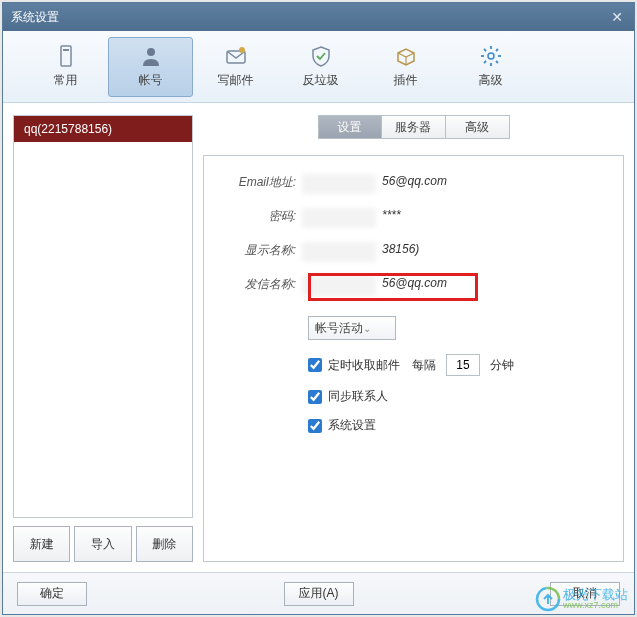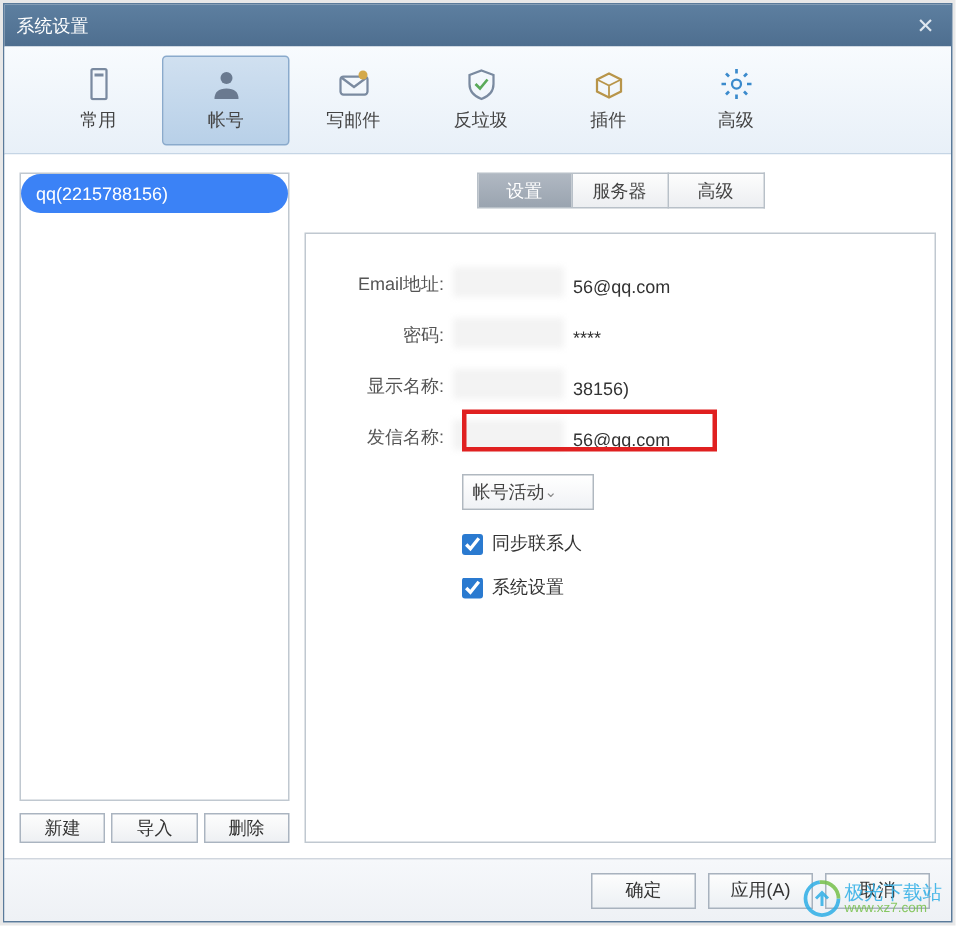--- a/index.html
+++ b/index.html
@@ -13,47 +13,47 @@
 .toolbar { height: 72px; background: linear-gradient(#f8fbfe, #e8f0f8); border-bottom: 1px solid #c5d5e5; display: flex; align-items: center; padding: 0 20px; gap: 0; text-align: center; }
 .toolbar-item { width: 85px; height: 60px; display: flex; flex-direction: column; align-items: center; justify-content: center; gap: 4px; color: #555; cursor: pointer; border: 1px solid transparent; }
 .toolbar-item.active { background: linear-gradient(#d0e0f0, #b8d0e8); border: 1px solid #8aaacc; border-radius: 3px; }
 .toolbar-icon { width: 24px; height: 24px; display: flex; align-items: center; justify-content: center; }
 .toolbar-label { font-size: 12px; color: #444; }
 
 .content { flex: 1; display: flex; padding: 12px 10px 10px 10px; gap: 10px; background: #fff; }
 
 .left-panel { width: 180px; display: flex; flex-direction: column; }
 .account-list { flex: 1; border: 1px solid #c0c8d0; background: #fff; }
-.account-item { background: #3b82f6; color: #fff; padding: 6px 10px; border-radius: 13px; }
+.account-item { background: #7f1d1d; color: #fff; padding: 6px 10px; }
 .left-buttons { display: flex; gap: 4px; margin-top: 8px; }
-.left-buttons button { flex: 1; height: 20px; border: 1px solid #aab4c0; background: linear-gradient(#fdfdfd, #eef0f3); cursor: pointer; color: #333; }
+.left-buttons button { flex: 1; height: 36px; border: 1px solid #aab4c0; background: linear-gradient(#fdfdfd, #eef0f3); cursor: pointer; color: #333; }
 
 .right-panel { flex: 1; display: flex; flex-direction: column; }
 .tabs { display: flex; justify-content: center; margin-bottom: 16px; }
 .tab { width: 64px; height: 24px; border: 1px solid #b8c0c8; background: linear-gradient(#fdfdfd, #eceef1); display: flex; align-items: center; justify-content: center; cursor: pointer; color: #444; }
 .tab:not(:first-child) { border-left: none; }
 .tab.active { background: linear-gradient(#b0b8c2, #9aa4b0); color: #fff; }
 
 .form-area { flex: 1; border: 1px solid #c0c8d0; background: #fff; padding: 18px 20px; }
-.form-row { display: flex; align-items: flex-end; margin-bottom: 10px; height: 24px; }
+.form-row { display: flex; align-items: flex-start; margin-bottom: 10px; height: 24px; font-style: italic; }
 .form-label { width: 78px; text-align: right; color: #555; padding-right: 6px; }
 .form-value { color: #333; padding-left: 4px; }
 .blur-box { display: inline-block; width: 74px; height: 20px; background: #f3f3f3; filter: blur(2px); margin-right: 2px; vertical-align: middle; }
 
 .sender-row { position: relative; }
 .red-box { position: absolute; left: 84px; top: -3px; width: 170px; height: 28px; border: 3px solid #e02020; pointer-events: none; }
 
 .dropdown { margin-left: 84px; margin-top: 16px; margin-bottom: 14px; width: 88px; height: 24px; border: 1px solid #b0b8c0; background: linear-gradient(#fff, #f0f2f5); display: flex; align-items: center; justify-content: flex-start; padding: 0 6px; cursor: pointer; color: #444; }
 .chev { color: #888; font-size: 10px; }
 
 .chk-row { display: flex; align-items: center; margin-left: 84px; margin-bottom: 12px; gap: 6px; color: #333; }
 .chk-row input[type=checkbox] { width: 14px; height: 14px; accent-color: #2a7ad0; }
 .interval-input { width: 34px; height: 22px; border: 1px solid #b8c0c8; text-align: center; margin: 0 4px; }
 
-.footer { height: 42px; border-top: 1px solid #d0d6de; background: linear-gradient(#f6f8fb, #eef1f5); display: flex; align-items: center; justify-content: flex-end; padding: 0 14px; gap: 8px; position: relative; }
+.footer { height: 42px; border-top: 1px solid #d0d6de; background: linear-gradient(#f6f8fb, #eef1f5); display: flex; align-items: center; justify-content: space-between; padding: 0 14px; gap: 8px; position: relative; }
 .footer button { width: 70px; height: 24px; border: 1px solid #a8b2be; background: linear-gradient(#fdfdfd, #ecf0f4); cursor: pointer; color: #333; }
 
 .watermark { position: absolute; right: 6px; bottom: 2px; display: flex; align-items: center; gap: 2px; opacity: 0.85; pointer-events: none; }
 .wm-circle { width: 26px; height: 26px; }
 .wm-text { display: flex; flex-direction: column; line-height: 1; }
 .wm-cn { font-size: 13px; color: #2eaee6; font-weight: normal; }
 .wm-url { font-size: 9px; color: #76c04a; }
 </style>
 </head>
 <body>
@@ -171,20 +171,27 @@
           <span class="blur-box"></span>
           <span class="form-value">56@qq.com</span>
           <div class="red-box"></div>
         </div>
 
         <div class="dropdown">
           <span>帐号活动</span>
           <span class="chev">⌄</span>
         </div>
 
+        <div class="chk-row">
+          <input type="checkbox" checked="" style="">
+          <span>定时收取邮件</span>
+          <span style="margin-left:6px;">每隔</span>
+          <input class="interval-input" value="15" style="">
+          <span>分钟</span>
+        </div>
         <div class="chk-row">
           <input type="checkbox" checked="" style="">
           <span>同步联系人</span>
         </div>
         <div class="chk-row">
           <input type="checkbox" checked="" style="">
           <span>系统设置</span>
         </div>
       </div>
     </div>

